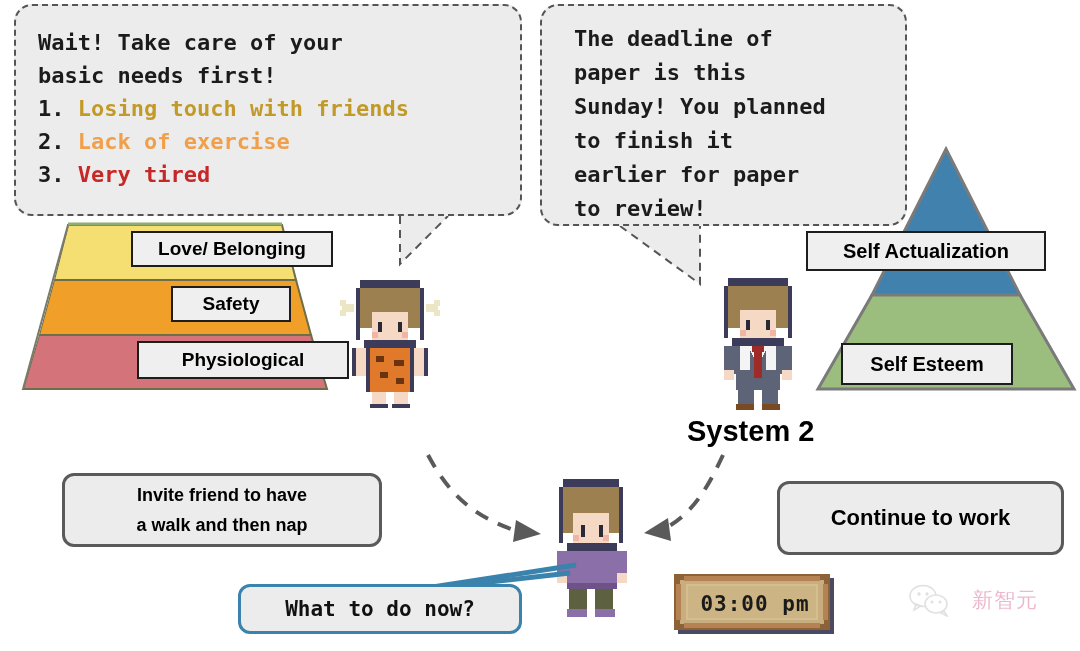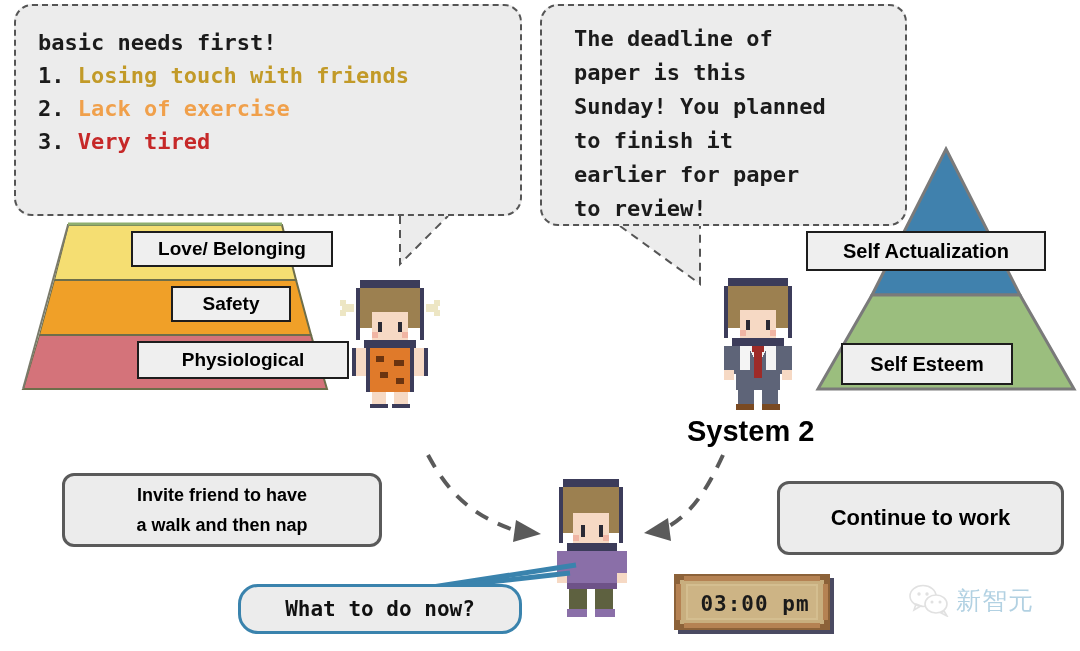--- a/index.html
+++ b/index.html
@@ -124,21 +124,21 @@
     left: 777px; top: 481px; width: 287px; height: 74px;
     font-size: 22px;
   }
 
   
   #callout-question {
     position: absolute;
     left: 238px; top: 584px; width: 284px; height: 50px;
     background: #ececec;
     border: 3px solid #3a83ad;
-    border-radius: 20px;
+    border-radius: 12px;
     box-sizing: border-box;
     font-family: "DejaVu Sans Mono", "Liberation Mono", monospace;
     font-weight: bold;
     font-size: 21px;
     color: #111111;
     display: flex;
     align-items: center;
     justify-content: center;
     white-space: nowrap;
   }
@@ -171,23 +171,23 @@
   #watermark {
     position: absolute;
     left: 908px; top: 578px;
     width: 160px; height: 44px;
     display: flex;
     align-items: center;
     opacity: 0.30;
   }
   #watermark-text {
     font-family: "DejaVu Sans", sans-serif;
-    font-size: 25px;
-    color: #0369a1;
-    margin-left: 4px;
+    font-size: 21px;
+    color: #be185d;
+    margin-left: 20px;
     letter-spacing: 1px;
   }
 </style>
 </head>
 <body>
 
 <div id="stage">
 
   <svg id="pyramid-left" class="pyr" viewBox="0 0 350 170">
 
@@ -348,20 +348,21 @@
       <polygon points="668,518 644,533 671,541" fill="#5a5a5a"></polygon>
     </g>
 
     <g>
       <path d="M 400 592 L 576 565" fill="none" stroke="#3A83AD" stroke-width="5"></path>
       <path d="M 400 592 L 570 573" fill="none" stroke="#3A83AD" stroke-width="5"></path>
     </g>
   </svg>
 
   <div class="bubble-dashed" id="bubble-sys1">
+    <div class="bline">Wait! Take care of your</div>
     <div class="bline">basic needs first!</div>
     <ul class="blist">
       <li>
         <span class="bnum">1.</span>
         <span style="color:#C29A28">Losing touch with friends</span>
       </li>
       <li>
         <span class="bnum">2.</span>
         <span style="color:#F0A04B">Lack of exercise</span>
       </li>

